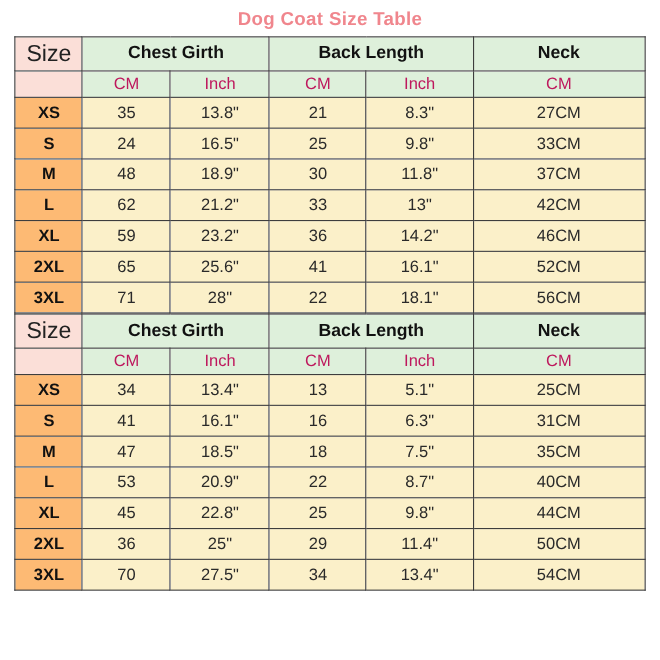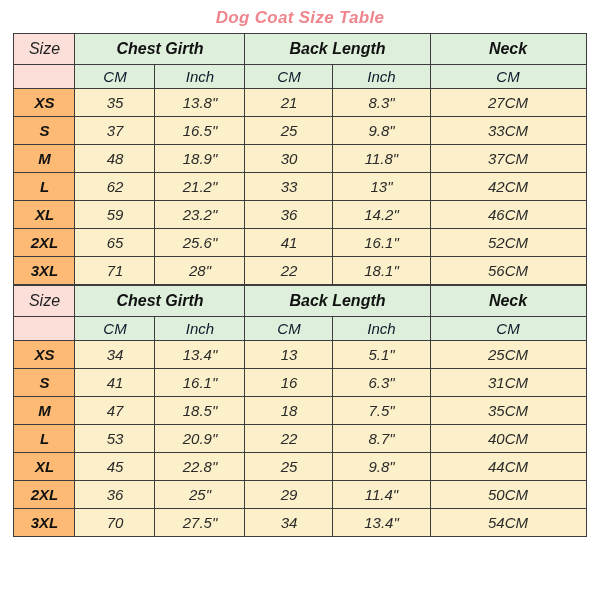--- a/index.html
+++ b/index.html
@@ -7,21 +7,20 @@
     padding: 0;
     background: #ffffff;
     font-family: "Liberation Sans", sans-serif;
     color: #222222;
   }
   .page {
     width: 600px;
     height: 600px;
     background: #ffffff;
     overflow: hidden;
-    font-style: italic;
   }
   .chart-title {
     text-align: center;
     color: #f0868d;
     font-weight: bold;
     font-size: 17px;
     letter-spacing: 0.3px;
     margin: 8px 0 5px 0;
   }
   table.size-table {
@@ -50,32 +49,32 @@
   .unit-row th { height: 23px; }
   .data-row td { height: 27px; }
 
   .cell-pink  { background: #fbdfd8; }
   .cell-green { background: #def0db; }
   .cell-blue  { background: #fdba74; }
   .cell-yel   { background: #fbf0c9; }
 
   .hdr-size {
     font-weight: normal;
-    font-size: 16px;
+    font-size: 21px;
     color: #222222;
   }
   .hdr-grp {
     font-weight: bold;
     font-size: 16px;
     color: #111111;
   }
   .hdr-unit {
     font-weight: normal;
     font-size: 15px;
-    color: #0f172a;
+    color: #be185d;
   }
   .size-label {
     font-weight: bold;
     font-size: 15px;
     color: #111111;
   }
   .val {
     font-weight: normal;
     font-size: 15px;
     color: #2a2a2a;
@@ -117,21 +116,21 @@
       <tr class="data-row">
         <td class="cell-blue size-label">XS</td>
         <td class="cell-yel val">35</td>
         <td class="cell-yel val">13.8"</td>
         <td class="cell-yel val">21</td>
         <td class="cell-yel val">8.3"</td>
         <td class="cell-yel val">27CM</td>
       </tr>
       <tr class="data-row">
         <td class="cell-blue size-label">S</td>
-        <td class="cell-yel val">37</td>
+        <td class="cell-yel val">24</td>
         <td class="cell-yel val">16.5"</td>
         <td class="cell-yel val">25</td>
         <td class="cell-yel val">9.8"</td>
         <td class="cell-yel val">33CM</td>
       </tr>
       <tr class="data-row">
         <td class="cell-blue size-label">M</td>
         <td class="cell-yel val">48</td>
         <td class="cell-yel val">18.9"</td>
         <td class="cell-yel val">30</td>

